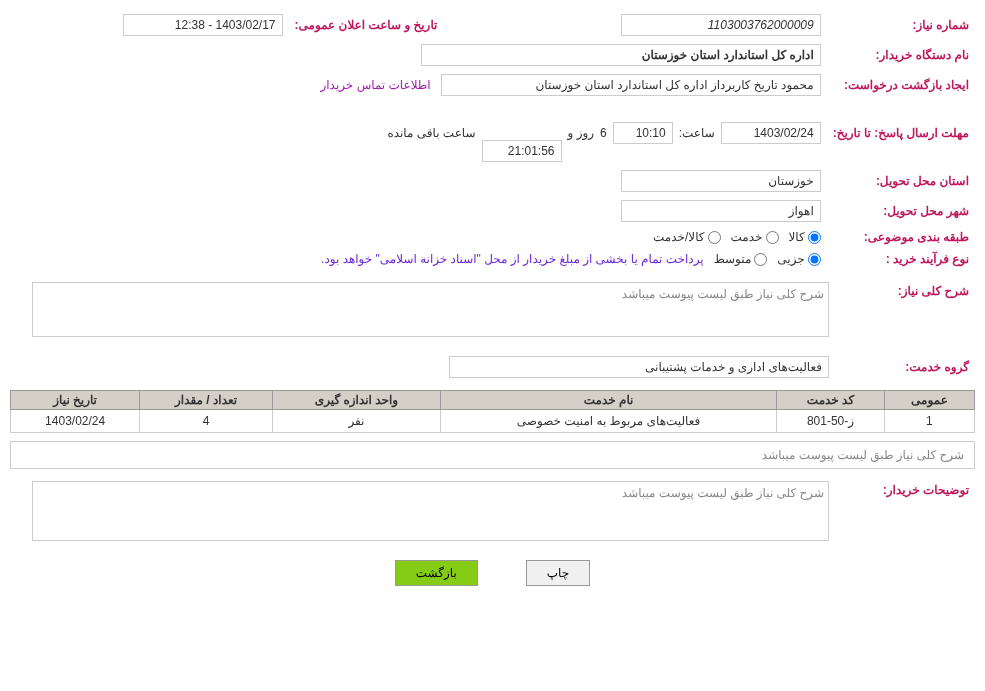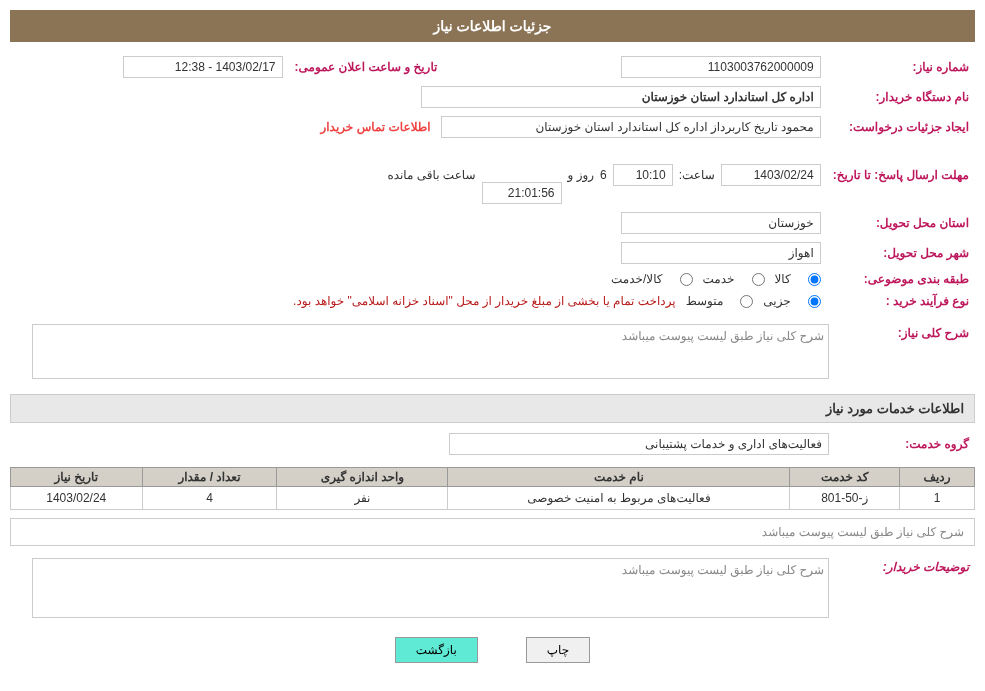--- a/index.html
+++ b/index.html
@@ -51,25 +51,25 @@
       padding: 3px 6px;
       display: inline-block;
       min-height: 22px;
     }
     .input-wide {
       width: 380px;
       font-weight: bold;
     }
     .input-medium {
       width: 200px;
+      font-style: italic;
     }
     .link-blue {
-      color: #ef4444;
+      color: #a21caf;
       text-decoration: none;
-      font-weight: bold;
     }
     .row-flex {
       display: flex;
       align-items: center;
       gap: 6px;
     }
     .section-header {
       background: #e8e8e8;
       border: 1px solid #ccc;
       padding: 6px 10px;
@@ -78,21 +78,21 @@
       font-size: 13px;
     }
     .radio-group {
       display: flex;
       align-items: center;
       gap: 10px;
     }
     .radio-item {
       display: flex;
       align-items: center;
-      gap: 17px;
+      gap: 3px;
     }
     .textarea-box {
       width: 100%;
       border: 1px solid #ccc;
       background: #fff;
       min-height: 55px;
       padding: 4px;
       resize: none;
       font-family: Tahoma, Arial, sans-serif;
       font-size: 12px;
@@ -108,21 +108,21 @@
       padding: 2px 8px;
       text-align: center;
       font-weight: bold;
     }
     .services-table td {
       border: 1px solid #ccc;
       padding: 4px 8px;
       text-align: center;
     }
     .btn-back {
-      background: #5eead4;
+      background: #84cc16;
       border: 1px solid #999;
       padding: 1px 20px;
       cursor: pointer;
       font-family: Tahoma, Arial, sans-serif;
       font-size: 12px;
     }
     .btn-print {
       background: #f0f0f0;
       border: 1px solid #999;
       padding: 5px 20px;
@@ -137,23 +137,20 @@
       display: flex;
       justify-content: center;
       gap: 8px;
     }
   </style>
 </head>
 <body>
 
 <div class="page-container">
 
-  <div class="header-bar">
-    <span>جزئیات اطلاعات نیاز</span>
-  </div>
 
   <table class="info-table">
 
     <tbody>
         <tr>
       <td class="label-cell">شماره نیاز:</td>
       <td class="value-cell">
         <span class="input-box input-medium" style="display:inline-block;min-width:200px;">1103003762000009</span>
       </td>
       <td style="width:40px;"></td>
@@ -164,21 +161,21 @@
     </tr>
 
     <tr>
       <td class="label-cell">نام دستگاه خریدار:</td>
       <td class="value-cell" colspan="4">
         <span class="input-box input-wide" style="min-width:400px;display:inline-block;">اداره کل استاندارد استان خوزستان</span>
       </td>
     </tr>
 
     <tr>
-      <td class="label-cell">ایجاد جزئیات درخواست:</td>
+      <td class="label-cell">ایجاد بازگشت درخواست:</td>
       <td class="value-cell" colspan="4">
         <span class="input-box" style="min-width:380px;display:inline-block;">محمود تاریخ کاربرداز اداره کل استاندارد استان خوزستان</span>
         &nbsp;
         <a href="#" class="link-blue">اطلاعات تماس خریدار</a>
       </td>
     </tr>
 
     <tr>
       <td class="label-cell">مهلت ارسال پاسخ: تا تاریخ:</td>
       <td class="value-cell" colspan="4">
@@ -233,55 +230,54 @@
       <td class="value-cell" colspan="4">
         <div class="radio-group">
           <label class="radio-item">
             <input type="radio" name="navefar" checked="" style="">
             <span>جزیی</span>
           </label>
           <label class="radio-item">
             <input type="radio" name="navefar" style="">
             <span>متوسط</span>
           </label>
-          <span style="color:#b91c1c;">پرداخت تمام یا بخشی از مبلغ خریدار از محل "اسناد خزانه اسلامی" خواهد بود.</span>
+          <span style="color:#6d28d9;">پرداخت تمام یا بخشی از مبلغ خریدار از محل "اسناد خزانه اسلامی" خواهد بود.</span>
         </div>
       </td>
     </tr>
   </tbody>
     </table>
 
   <table class="info-table">
     <tbody>
         <tr>
       <td class="label-cell" style="vertical-align:top;padding-top:6px;">شرح کلی نیاز:</td>
       <td>
         <textarea class="textarea-box" style="min-height: 55px; width: 98%; color: rgb(136, 136, 136);" readonly="">شرح کلی نیاز طبق لیست پیوست میباشد</textarea>
       </td>
     </tr>
   </tbody>
     </table>
 
-  <div class="section-header">اطلاعات خدمات مورد نیاز</div>
 
   <table class="info-table">
     <tbody>
         <tr>
       <td class="label-cell">گروه خدمت:</td>
       <td>
         <span class="input-box" style="min-width:380px;display:inline-block;padding-left:7px;">فعالیت‌های اداری و خدمات پشتیبانی</span>
       </td>
     </tr>
   </tbody>
     </table>
 
   <table class="services-table">
     <thead>
       <tr>
-        <th>ردیف</th>
+        <th>عمومی</th>
         <th>کد خدمت</th>
         <th>نام خدمت</th>
         <th>واحد اندازه گیری</th>
         <th>تعداد / مقدار</th>
         <th>تاریخ نیاز</th>
       </tr>
     </thead>
     <tbody id="services-tbody">
 
     <tr>
@@ -295,21 +291,21 @@
       </tbody>
   </table>
 
   <div style="border:1px solid #ccc;padding:6px 10px;margin-bottom:8px;background:#fff;">
     <span style="color:#888;">شرح کلی نیاز طبق لیست پیوست میباشد</span>
   </div>
 
   <table class="info-table">
     <tbody>
         <tr>
-      <td class="label-cell" style="vertical-align:top;padding-top:6px;font-style:italic;">توضیحات خریدار:</td>
+      <td class="label-cell" style="vertical-align:top;padding-top:6px;">توضیحات خریدار:</td>
       <td>
         <textarea class="textarea-box" style="min-height: 60px; width: 98%; color: rgb(136, 136, 136);" readonly="">شرح کلی نیاز طبق لیست پیوست میباشد</textarea>
       </td>
     </tr>
   </tbody>
     </table>
 
   <div class="btn-area">
     <button class="btn-print">چاپ</button>
     <button class="btn-back">بازگشت</button>

